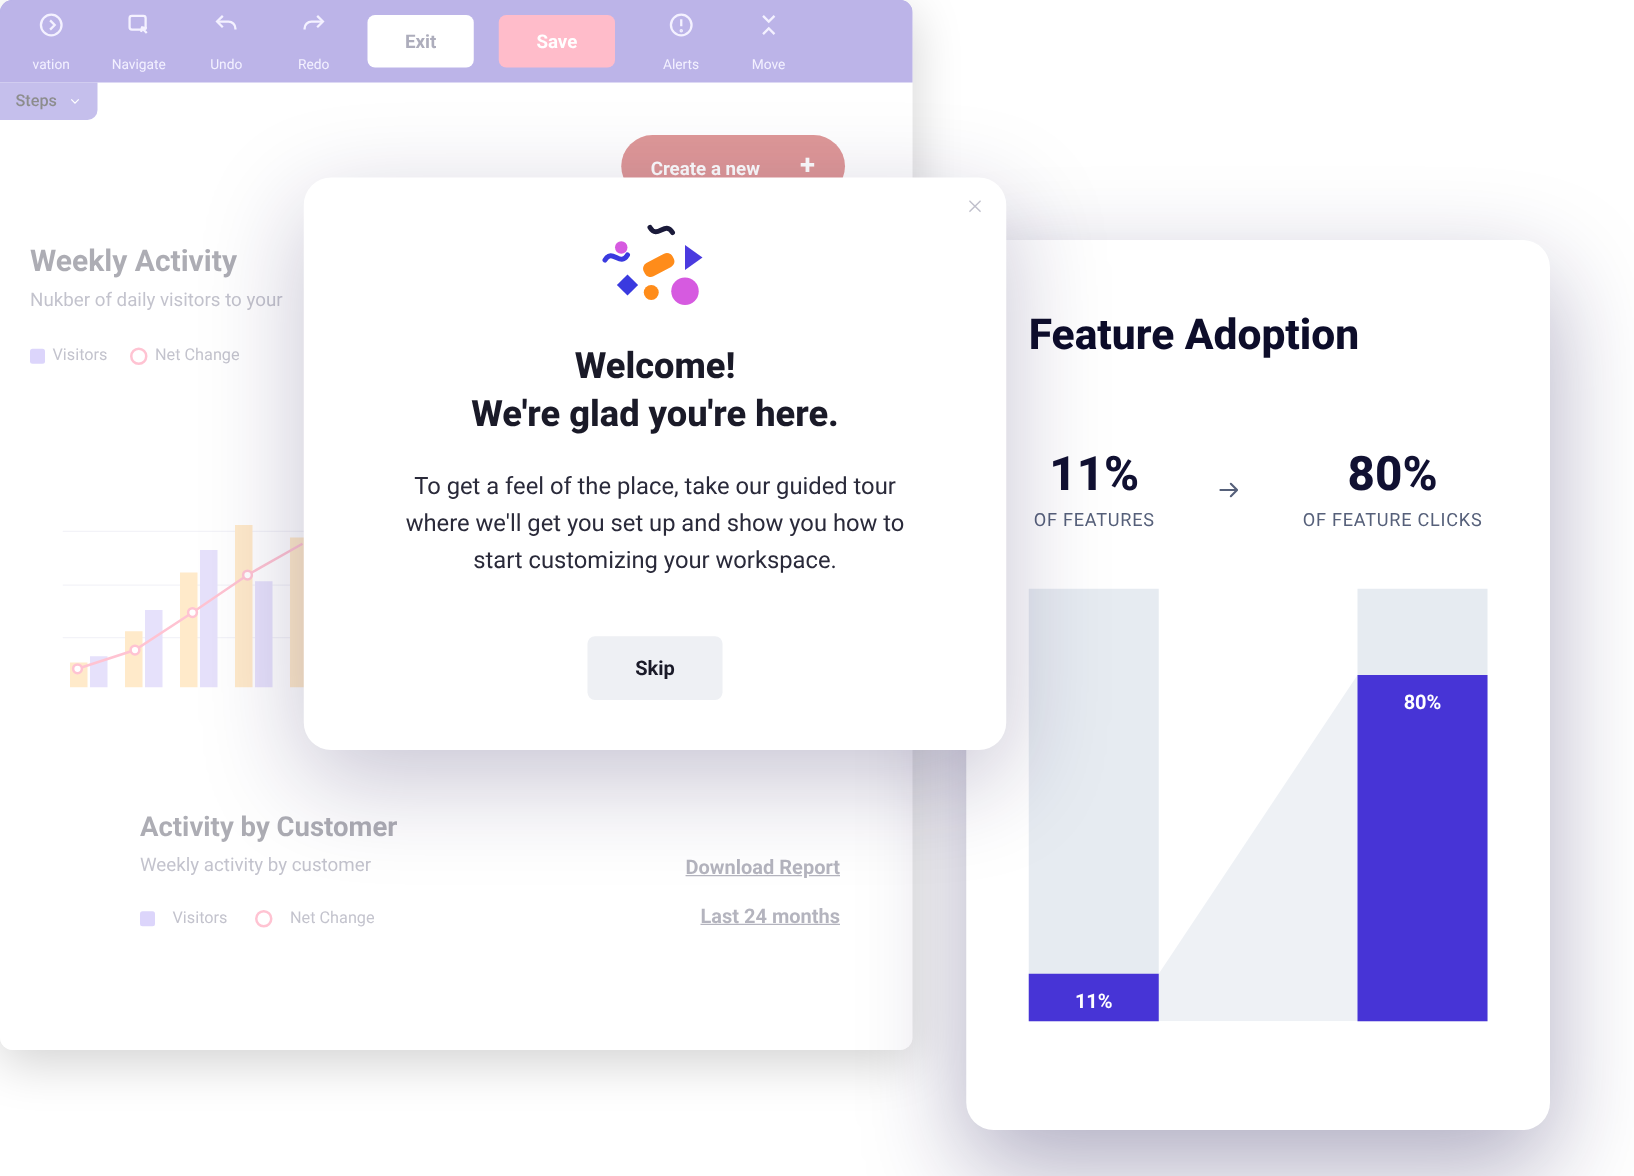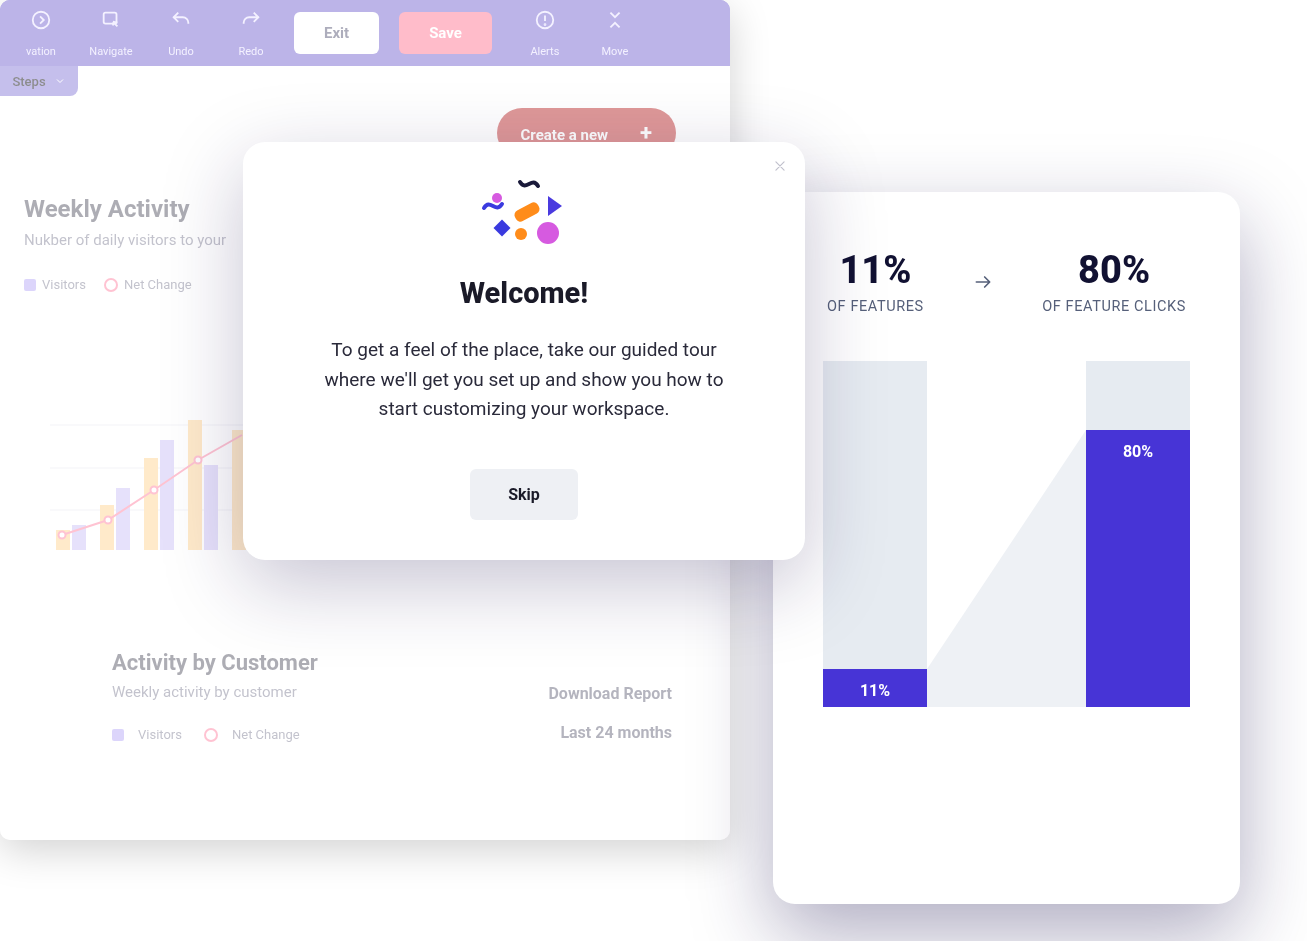--- a/index.html
+++ b/index.html
@@ -55,21 +55,21 @@
   .legend { display:flex; align-items:center; gap:18px; margin-top:28px; font-size:13px; color:#7a7a90; }
   .legend-item { display:flex; align-items:center; gap:6px; }
   .legend-swatch { width:12px; height:12px; background:#b1a3f7; border-radius:2px; }
   .legend-ring { width:14px; height:14px; border:2px solid #ff7a9c; border-radius:50%; background:#fff; display:inline-block; }
 
   .mini-chart { position:absolute; left:50px; top:380px; width:220px; height:170px; }
 
   .sec2 { top:650px; left:112px; width:560px; }
   .sec2 h2 { font-size:22px; }
   .sec2-row { display:flex; justify-content:space-between; align-items:flex-end; }
-  .sec2-actions { text-align:right; color:#5a5a70; font-size:16px; }
+  .sec2-actions { text-align:right; color:#5a5a70; font-size:16px;text-decoration:underline; }
   .sec2-actions .dl { font-weight:700; }
   .sec2-actions .range { margin-top:20px; font-weight:700; }
   .sec2-legend { font-size:13px; color:#7a7a90; display:flex; align-items:center; gap:14px; margin-top:26px; }
 
   
   .modal {
     position:absolute; left:243px; top:142px; width:562px; background:#fff;
     border-radius:22px; box-shadow:0 24px 80px rgba(30,20,80,.25);
     z-index:5; text-align:center; padding:30px 40px 40px;
   }
@@ -240,30 +240,32 @@
     <circle cx="47" cy="56" r="6" fill="#ff8c1a"></circle>
     <circle cx="74" cy="55" r="11" fill="#d65ae0"></circle>
     <rect x="22" y="44" width="12" height="12" transform="rotate(45 28 50)" fill="#3a3adf"></rect>
     <circle cx="23" cy="20" r="5" fill="#d65ae0"></circle>
     <path d="M74 18l14 10-14 10z" fill="#4a3adf"></path>
     <path d="M10 30c6-10 12 6 18-4" stroke="#3a3adf" stroke-width="4" fill="none" stroke-linecap="round"></path>
     <path d="M46 4c6 10 12-6 18 4" stroke="#1a1a3a" stroke-width="4" fill="none" stroke-linecap="round"></path>
   </svg>
   <h1>
     <span>Welcome!</span><br>
+    <span>We're glad you're here.</span>
   </h1>
   <p>To get a feel of the place, take our guided tour where we'll get you set up and show you how to start customizing your workspace.</p>
   <div class="actions">
     <div class="m-btn m-skip">
       <span>Skip</span>
     </div>
   </div>
 </div>
 
 <div class="feature-card">
+  <h2 class="title">Feature Adoption</h2>
   <div class="stats-row">
     <div class="stat">
       <div class="big">11%</div>
       <div class="small">OF FEATURES</div>
     </div>
     <svg class="arrow-ring" viewBox="0 0 24 24">
       <path d="M4 12h15M14 6l6 6-6 6" stroke="#56607a" stroke-width="2" fill="none" stroke-linecap="round" stroke-linejoin="round"></path>
     </svg>
     <div class="stat">
       <div class="big">80%</div>

